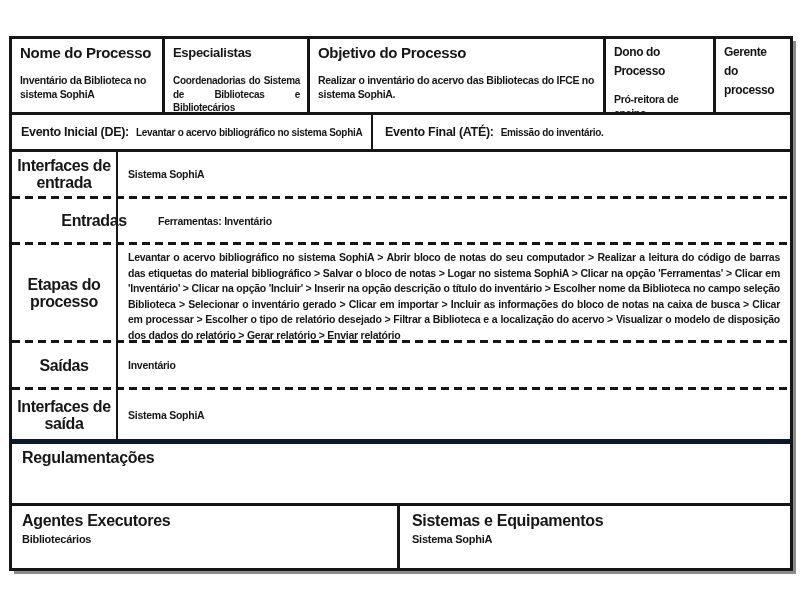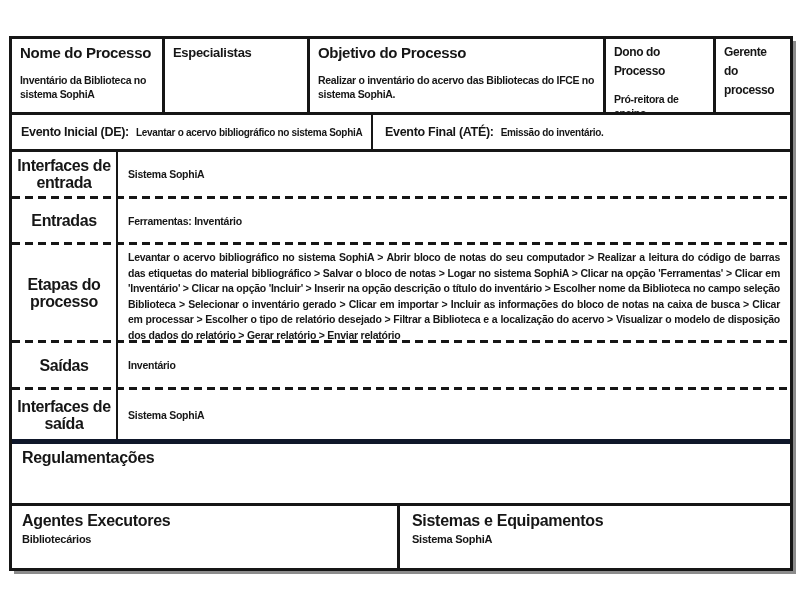--- a/index.html
+++ b/index.html
@@ -38,21 +38,21 @@
   .evento-row { display: flex; height: 37px; border-bottom: 3px solid #161616; }
   .evento-cell { display: flex; align-items: center; padding-left: 9px; overflow: hidden; }
   .evento-left { width: 361px; border-right: 2px solid #161616; }
   .evento-right { flex: 1; padding-left: 12px; }
   .ev-label { font-size: 12.5px; letter-spacing: -0.3px; white-space: nowrap; }
   .ev-value { font-size: 10px; letter-spacing: -0.3px; white-space: nowrap; margin-left: 7px; }
   
   .mid { position: relative; display: flex; flex-direction: column; height: 287px; }
   .vline { position: absolute; left: 104px; top: 0; bottom: 0; width: 2px; background: #161616; }
   .mrow { display: flex; }
-  .r1 { height: 44px; } .r2 { height: 43px; } .r3 { height: 95px; } .r4 { height: 44px; } .r5 { height: 49px; }
+  .r1 { height: 44px; } .r2 { height: 43px; margin-left: 30px; } .r3 { height: 95px; } .r4 { height: 44px; } .r5 { height: 49px; }
   .dashline {
     height: 3px; flex: none;
     background: repeating-linear-gradient(90deg, #161616 0 8px, transparent 8px 13px);
   }
   .mlabel {
     width: 104px; flex: none;
     display: flex; align-items: center; justify-content: center;
     text-align: center;
     font-size: 16px; letter-spacing: -0.4px; line-height: 17px;
     padding: 0 3px;
@@ -78,20 +78,21 @@
 
 <div class="sheet">
 
   <div class="header-row">
     <div class="hcell w-nome">
       <div class="h-title">Nome do Processo</div>
       <div class="h-body">Inventário da Biblioteca no sistema SophiA</div>
     </div>
     <div class="hcell w-esp">
       <div class="h-title md">Especialistas</div>
+      <div class="h-body just">Coordenadorias do Sistema de Bibliotecas e Bibliotecários</div>
     </div>
     <div class="hcell w-obj">
       <div class="h-title">Objetivo do Processo</div>
       <div class="h-body">Realizar o inventário do acervo das Bibliotecas do IFCE no sistema SophiA.</div>
     </div>
     <div class="hcell w-dono">
       <div class="h-title sm">Dono do Processo</div>
       <div class="h-body">Pró-reitora de ensino</div>
     </div>
     <div class="hcell w-ger">

